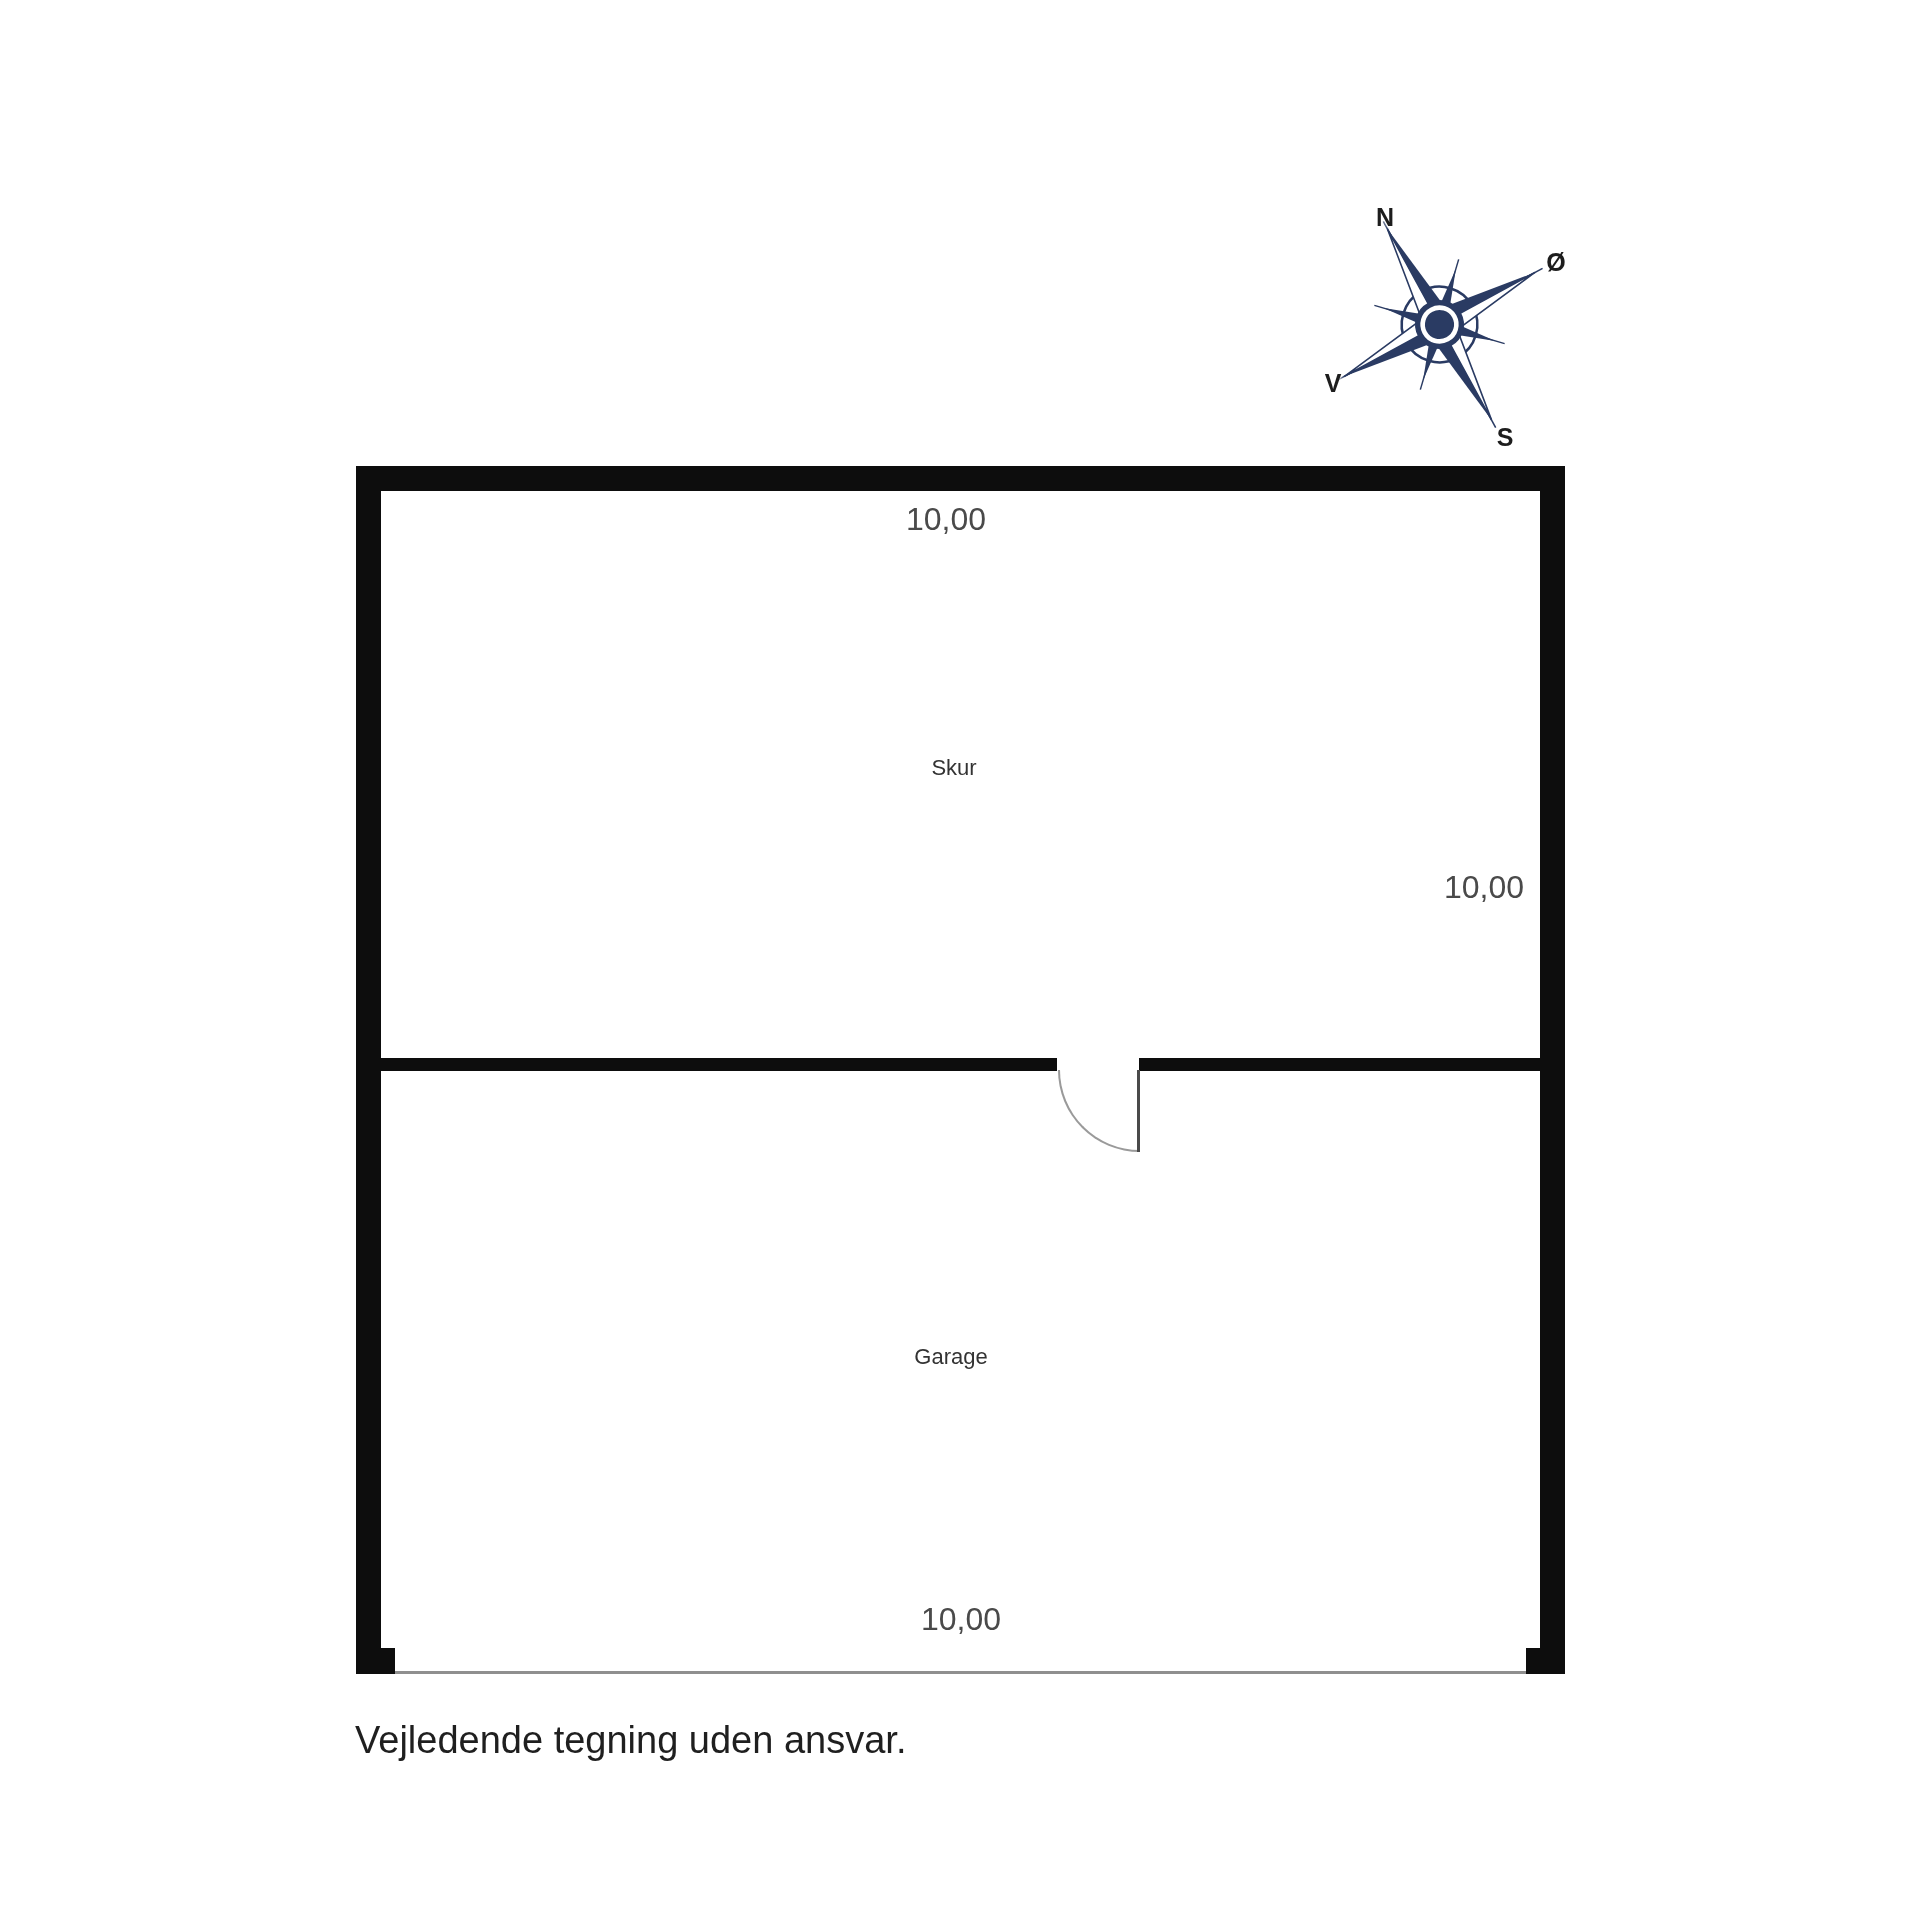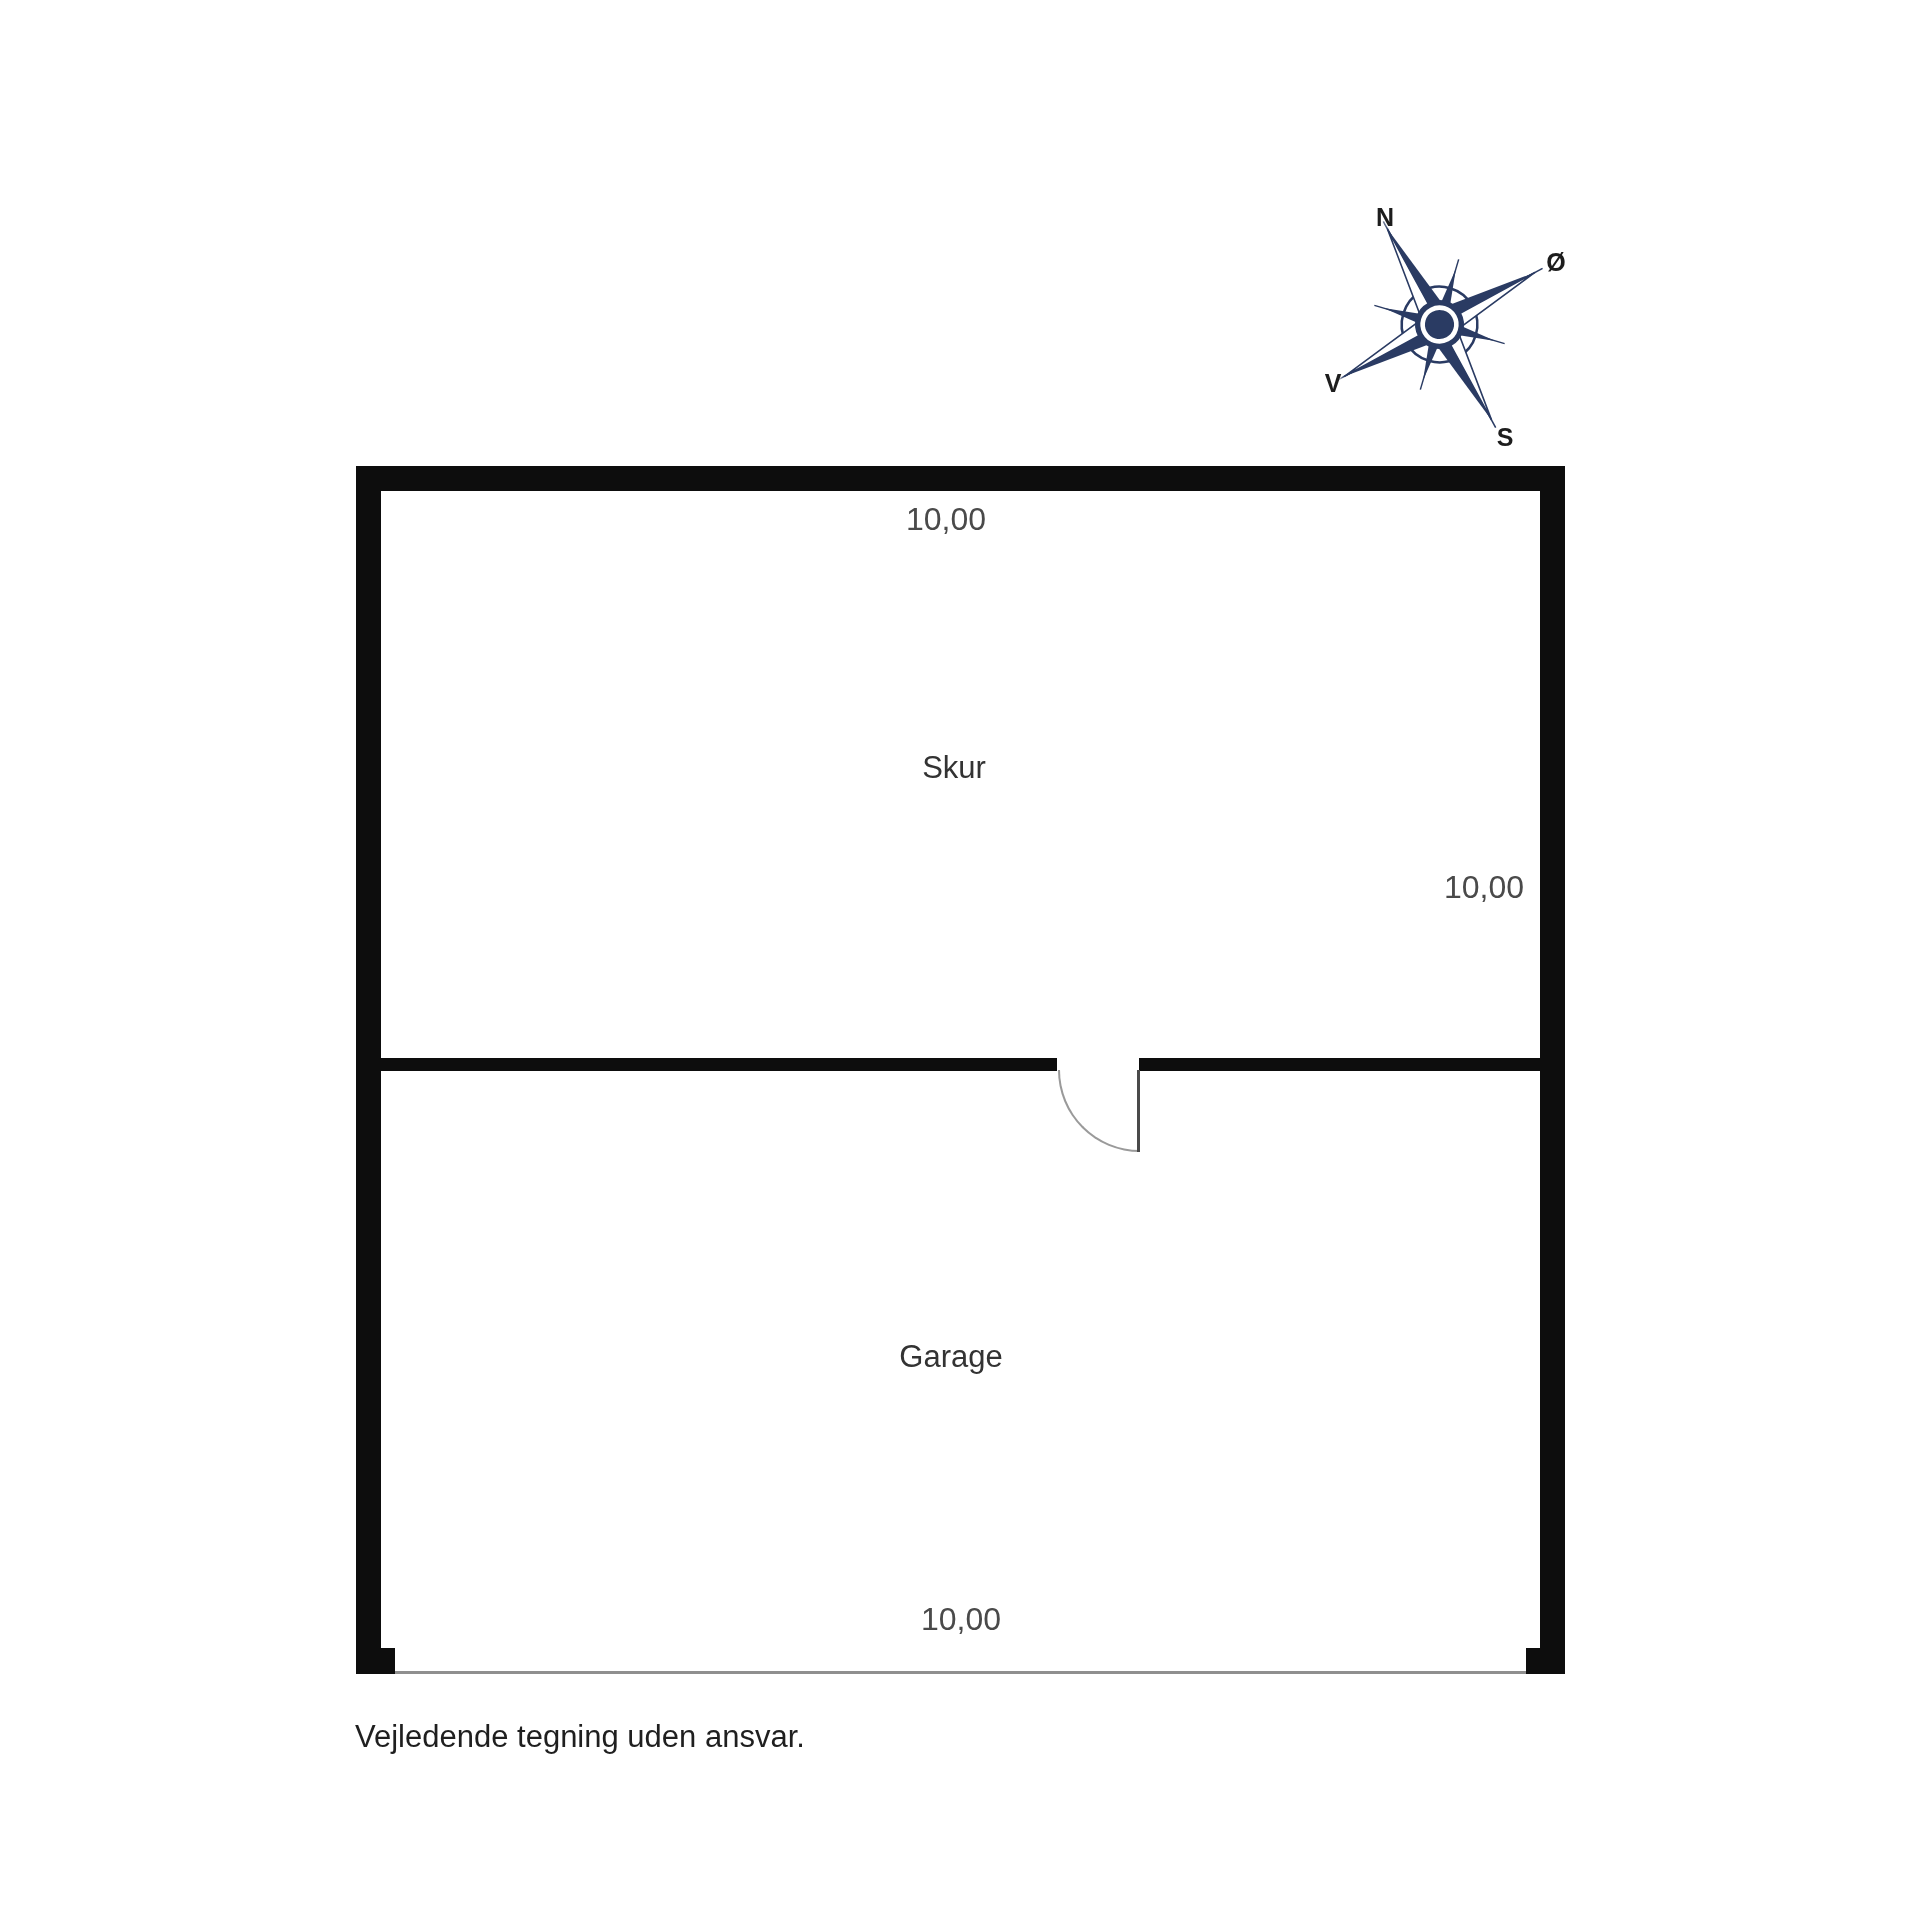--- a/index.html
+++ b/index.html
@@ -39,35 +39,35 @@
     position: absolute;
     left: 1137px; top: 1070px;
     width: 2.9px; height: 82px;
     background: var(--doorLeaf, #4a4a4a);
   }
 
   
   .room-label {
     position: absolute;
     transform: translate(-50%, -50%);
-    font-size: 31px;
+    font-size: 22px;
     color: var(--roomText, #333333);
     white-space: nowrap;
   }
   .dim-label {
     position: absolute;
     transform: translate(-50%, -50%);
     font-size: 32px;
     color: var(--dimText, #4a4a4a);
     white-space: nowrap;
   }
   .disclaimer {
     position: absolute;
     left: 355px; top: 1719px;
-    font-size: 31px;
+    font-size: 38px;
     color: var(--disclaimerText, #1f1f1f);
     white-space: nowrap;
   }
 
   
   .compass {
     position: absolute;
     left: 1294px; top: 179px;
     width: 291px; height: 291px;
   }

